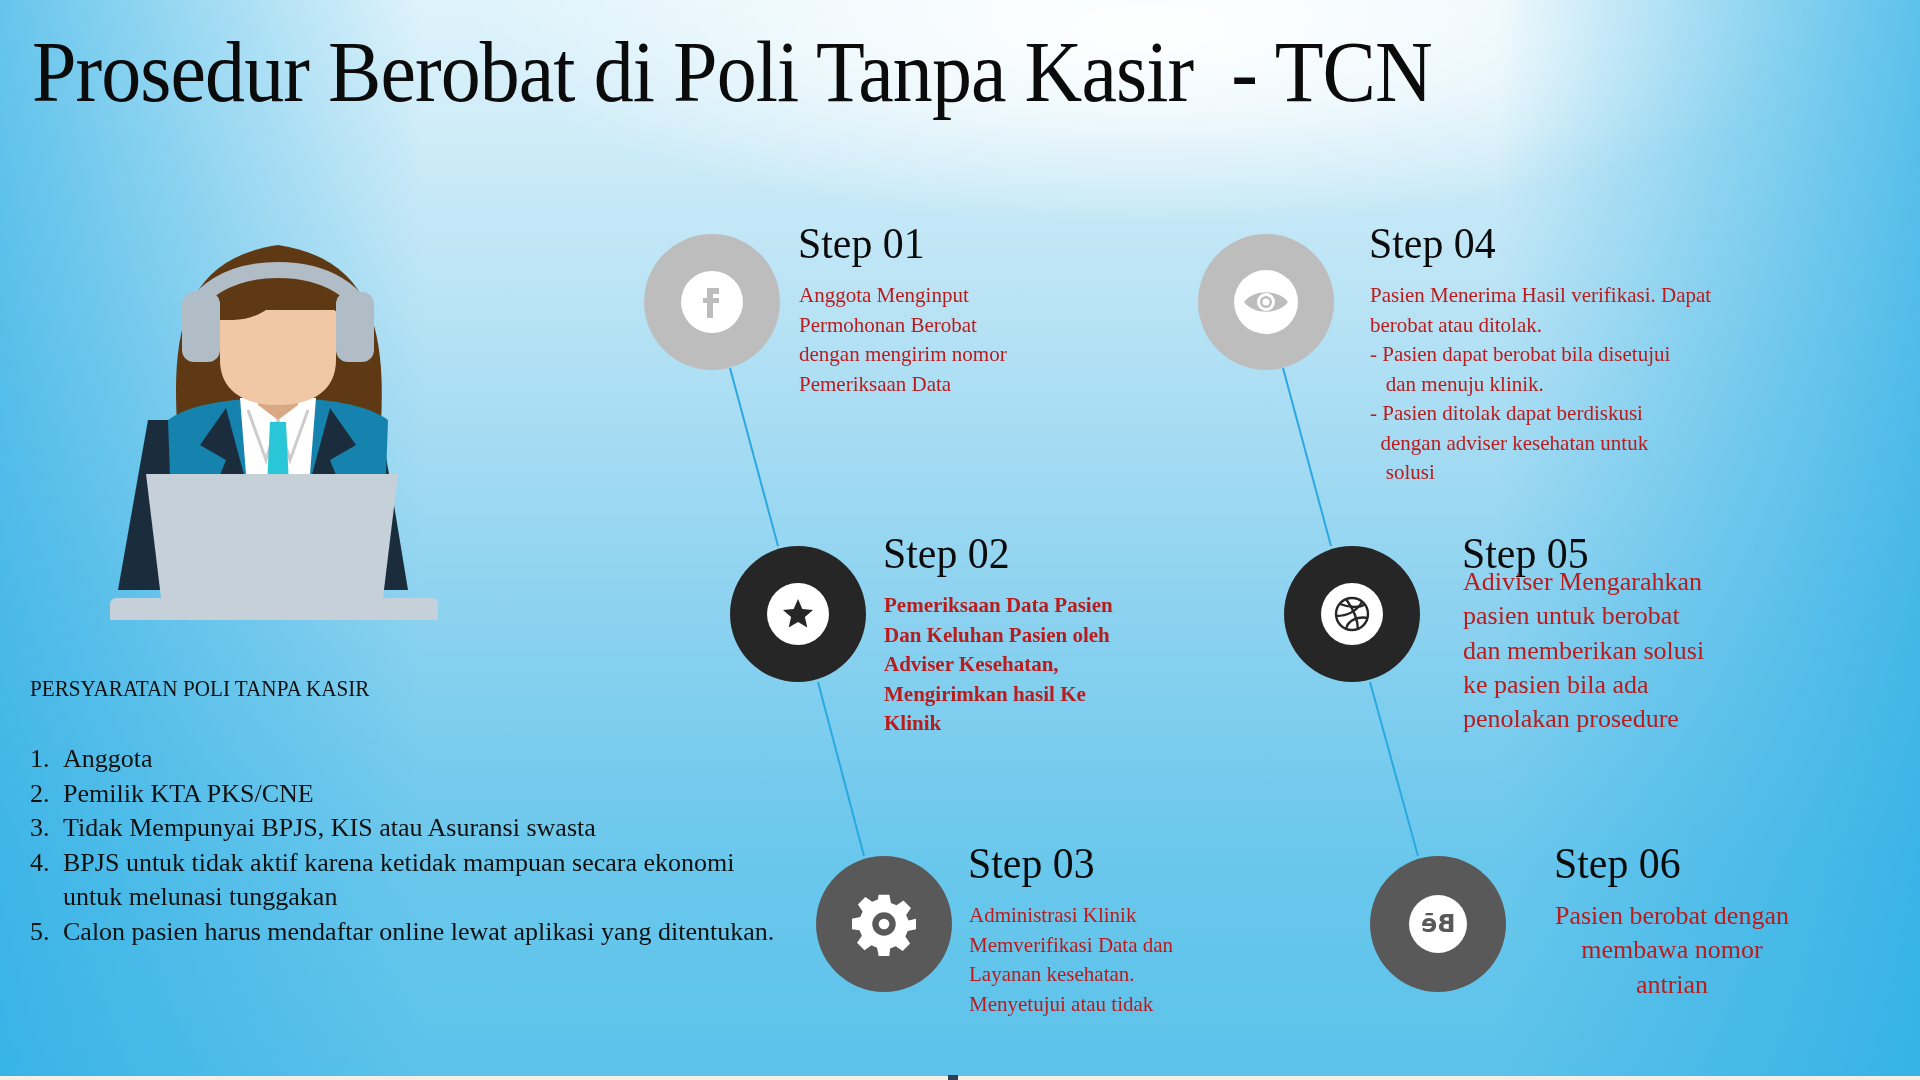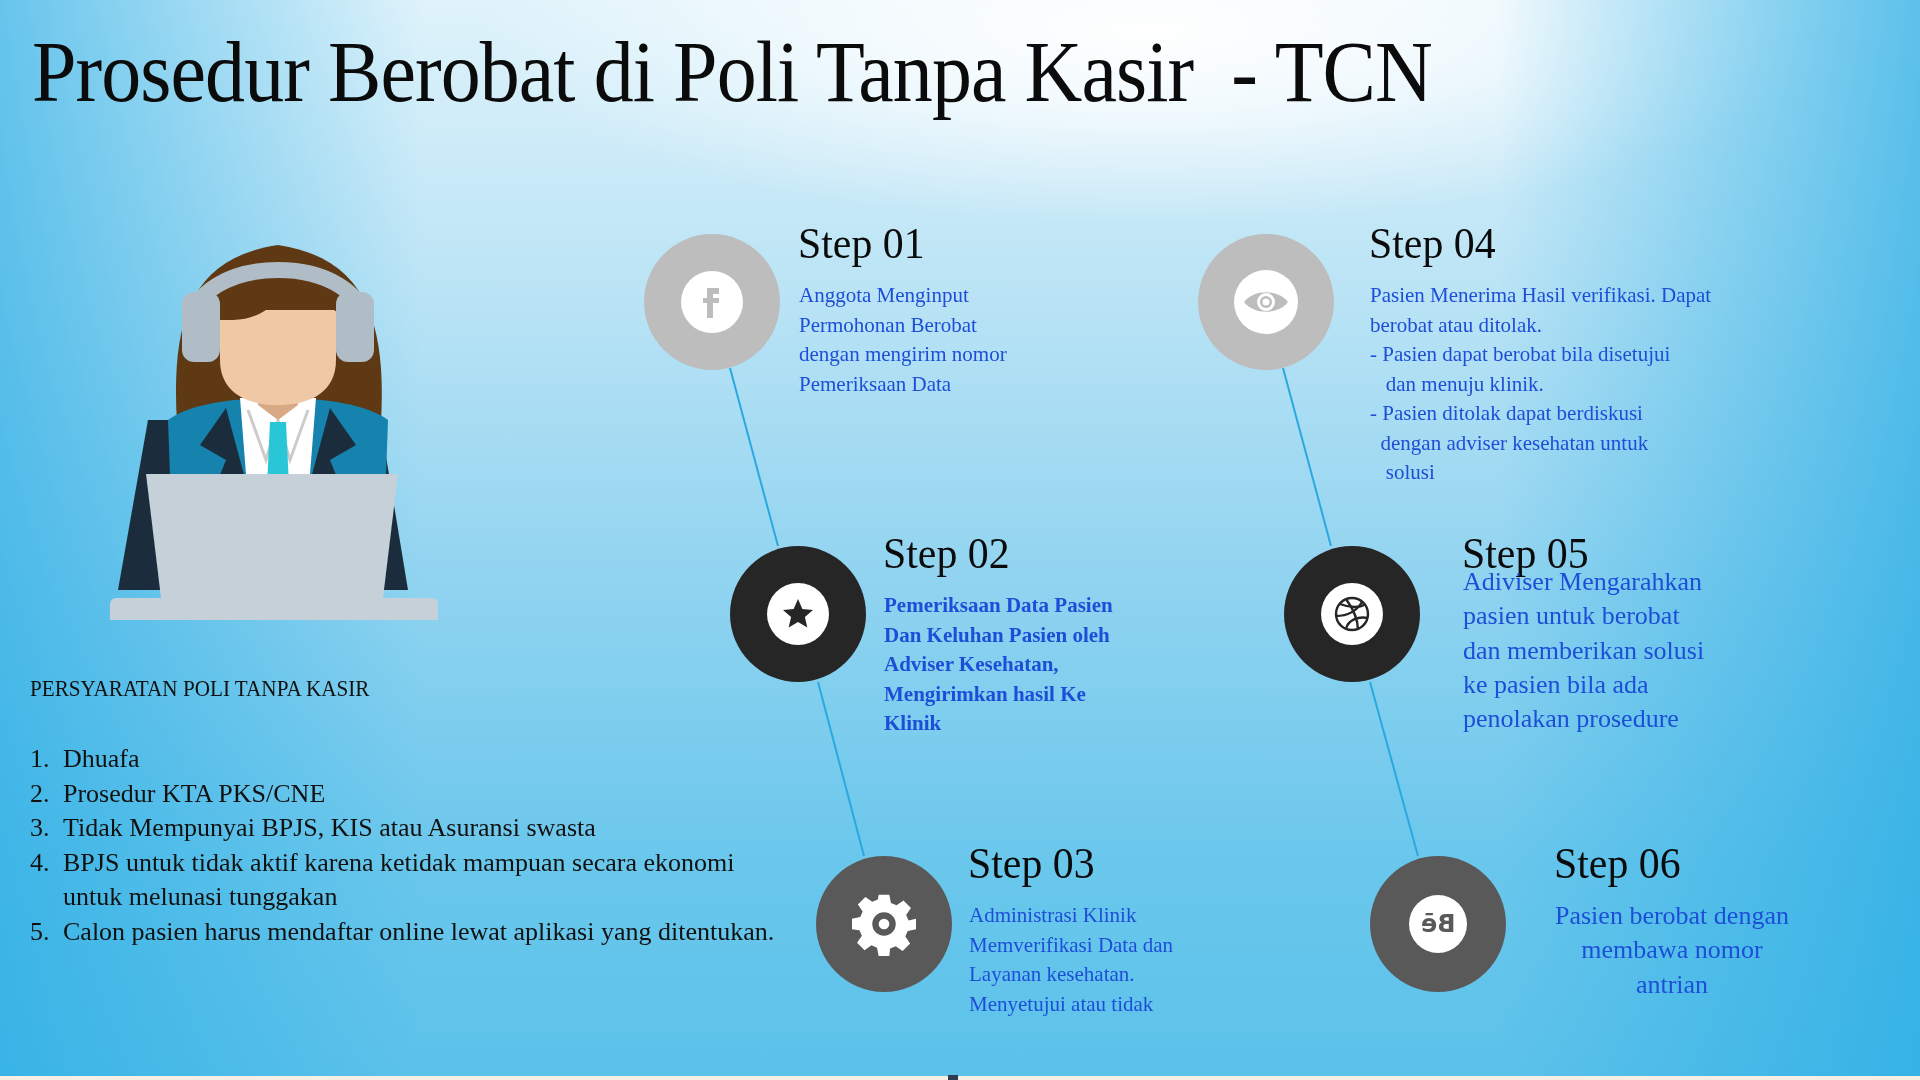--- a/index.html
+++ b/index.html
@@ -61,21 +61,21 @@
     width:62px; height:62px; border-radius:50%; background:#fff;
     display:flex; align-items:center; justify-content:center;
   }
   .step-title {
     position:absolute; font-size:44px; color:#0b0b0b;
     font-family:"Liberation Serif", "DejaVu Serif", serif;
     transform:scaleX(0.95); transform-origin:left top; white-space:nowrap;
   }
   .step-desc {
     position:absolute; font-family:"Liberation Serif", "DejaVu Serif", serif;
-    color:#1d4ed8; white-space:pre-line;
+    color:#b91c1c; white-space:pre-line;
   }
   .sm { font-size:21px; line-height:29.5px; }
   .lg { font-size:26px; line-height:34.3px; }
 </style>
 </head>
 <body>
 
 <div class="bg"></div>
 <div class="bottom-strip"></div>
 <div class="bottom-mark"></div>
@@ -111,25 +111,25 @@
 
     <path d="M38 254 L290 254 L275 378 L53 378 Z" fill="#c5d0d9"></path>
     <rect x="2" y="378" width="328" height="28" rx="6" fill="#c5d0d9"></rect>
   </svg>
 </div>
 
 <div class="req-title">PERSYARATAN POLI TANPA KASIR</div>
 <ul class="req-list">
   <li>
     <span class="req-num">1.</span>
-    <span class="req-text">Dhuafa</span>
+    <span class="req-text">Anggota</span>
   </li>
   <li>
     <span class="req-num">2.</span>
-    <span class="req-text">Prosedur KTA PKS/CNE</span>
+    <span class="req-text">Pemilik KTA PKS/CNE</span>
   </li>
   <li>
     <span class="req-num">3.</span>
     <span class="req-text">Tidak Mempunyai BPJS, KIS atau Asuransi swasta</span>
   </li>
   <li>
     <span class="req-num">4.</span>
     <span class="req-text" style="max-width:690px">BPJS untuk tidak aktif karena ketidak  mampuan secara ekonomi untuk melunasi tunggakan</span>
   </li>
   <li>

